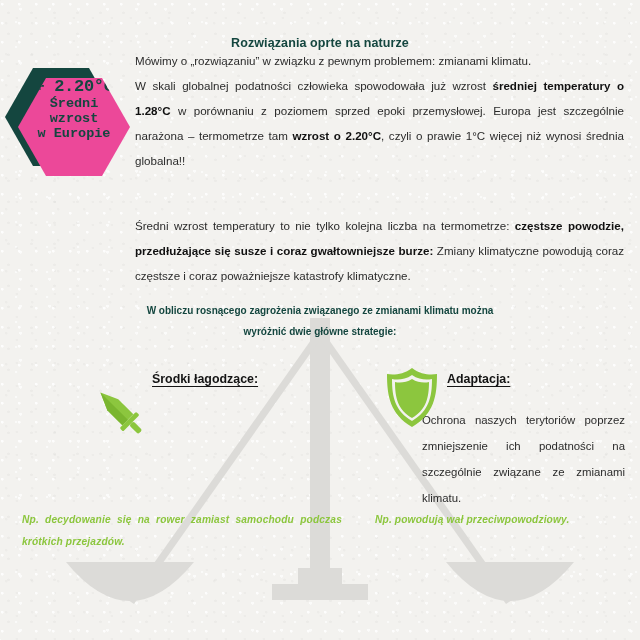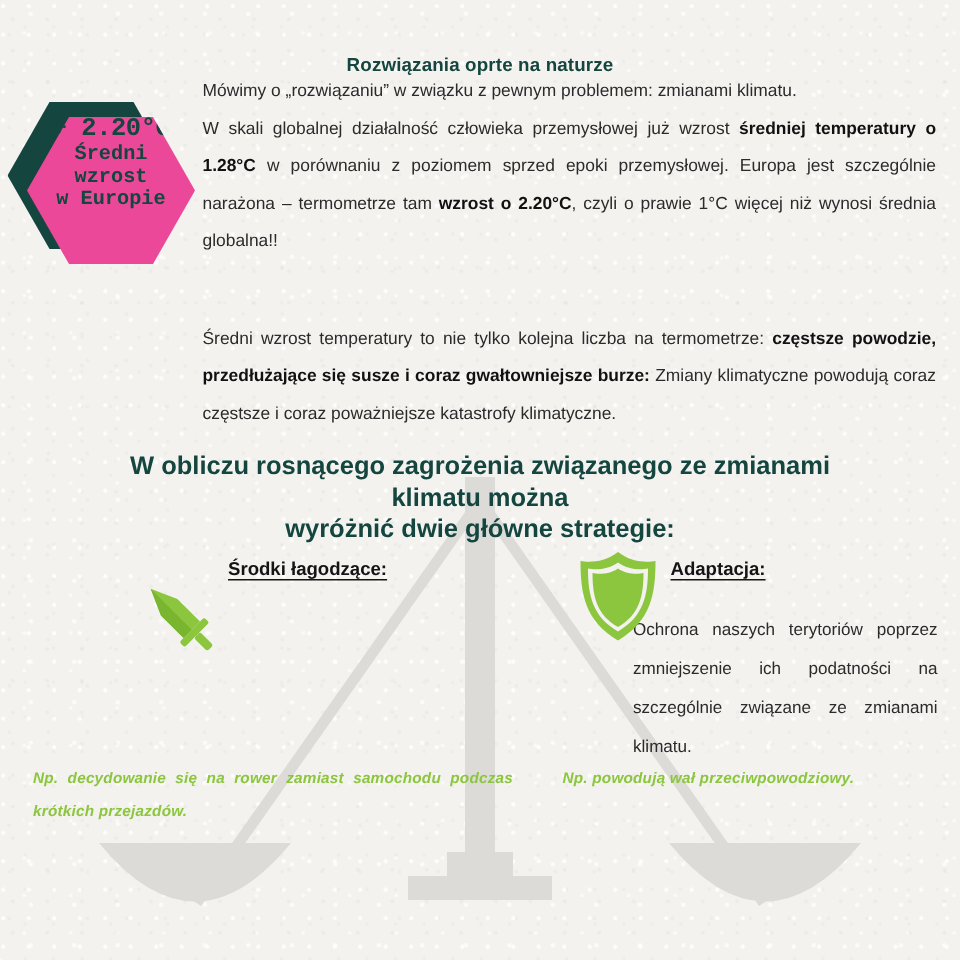--- a/index.html
+++ b/index.html
@@ -126,21 +126,21 @@
   .hex-sm  { font-size: 13.5px; }
   .hex-md  { font-size: 13px; letter-spacing: 0.1px; }
 
   
   .mid-head {
     position: absolute;
     left: 70px;
     top: 300px;
     width: 500px;
     text-align: center;
-    font-size: 17px;
+    font-size: 10px;
     font-weight: bold;
     color: #14463f;
     line-height: 21px;
   }
 
   
   .col { position: absolute; top: 360px; }
   .col-left  { left: 90px;  width: 250px; }
   .col-right { left: 375px; width: 250px; }
 
@@ -215,21 +215,21 @@
     <path d="M446 262 q64 78 128 0 z"></path>
   </g>
 </svg>
 
 <div class="content">
 
   <div class="subtitle">Rozwiązania oprte na naturze</div>
 
   <div class="para p1">
     <span>Mówimy o „rozwiązaniu” w związku z pewnym problemem: zmianami klimatu.</span><br>
-    <span>W skali globalnej działalność człowieka przemysłowej już wzrost </span><b>średniej temperatury o 1.28°C</b><span> w porównaniu z poziomem sprzed epoki przemysłowej. Europa jest szczególnie narażona – termometrze tam </span><b>wzrost o 2.20°C</b><span>, czyli o prawie 1°C więcej niż wynosi średnia globalna!!</span>
+    <span>W skali globalnej podatności człowieka spowodowała już wzrost </span><b>średniej temperatury o 1.28°C</b><span> w porównaniu z poziomem sprzed epoki przemysłowej. Europa jest szczególnie narażona – termometrze tam </span><b>wzrost o 2.20°C</b><span>, czyli o prawie 1°C więcej niż wynosi średnia globalna!!</span>
   </div>
 
   <div class="para p2">
     <span>Średni wzrost temperatury to nie tylko kolejna liczba na termometrze: </span><b>częstsze powodzie, przedłużające się susze i coraz gwałtowniejsze burze:</b><span> Zmiany klimatyczne powodują coraz częstsze i coraz poważniejsze katastrofy klimatyczne.</span>
   </div>
 
   <div class="hexwrap badge1">
     <div class="hex-shadow"></div>
     <div class="hex">
       <div class="hex-line hex-big">+ 2.20°C</div>

